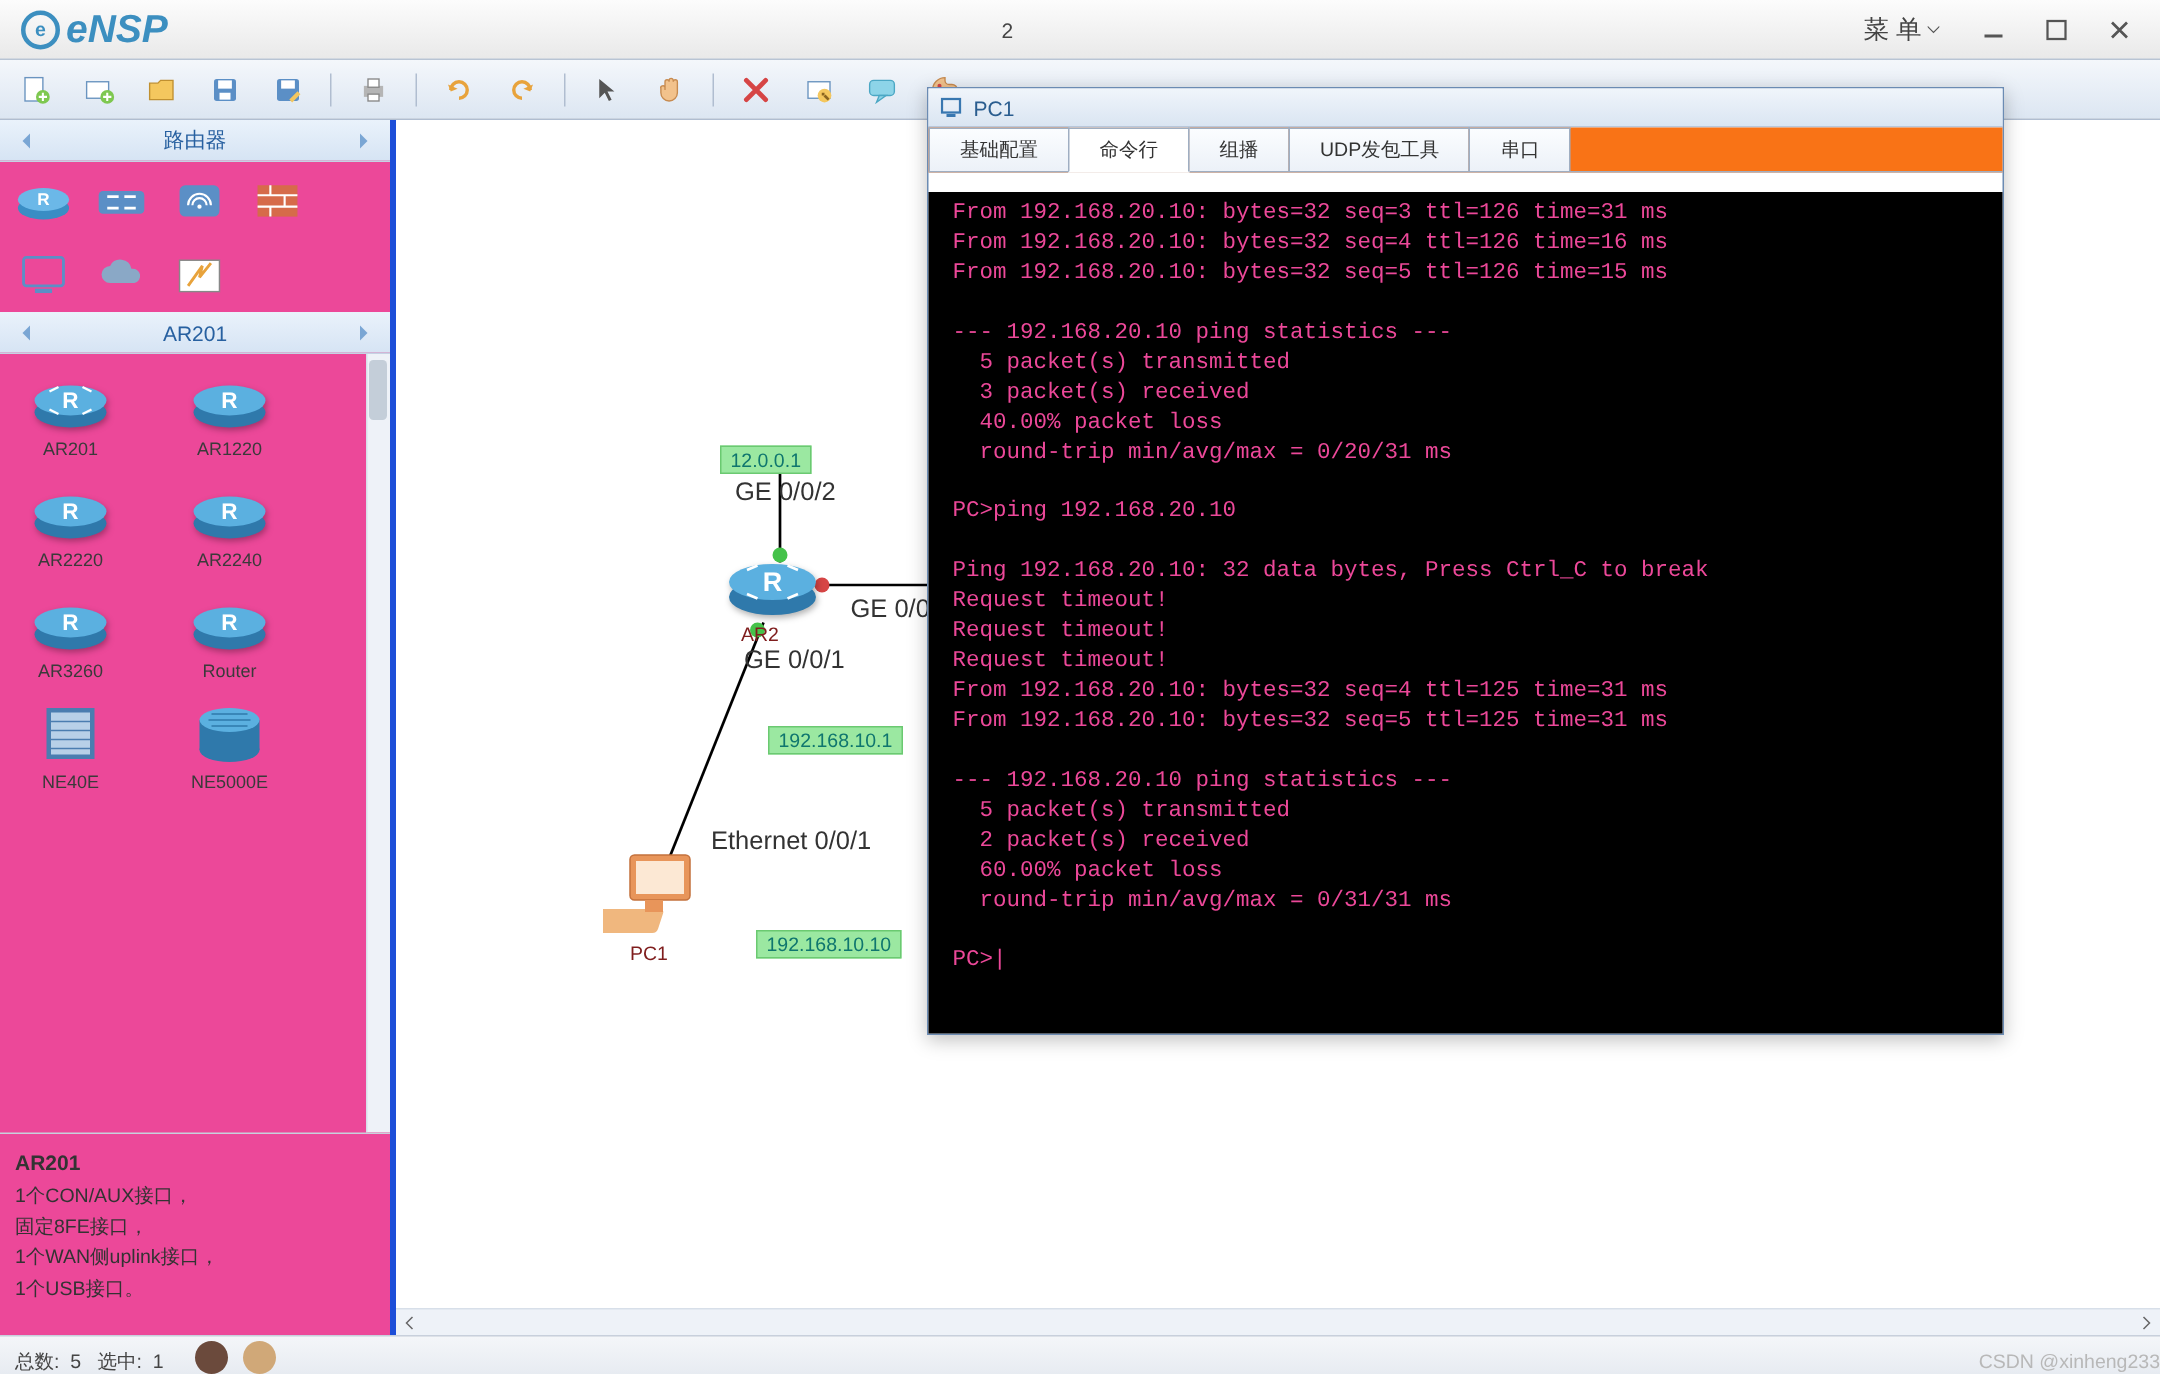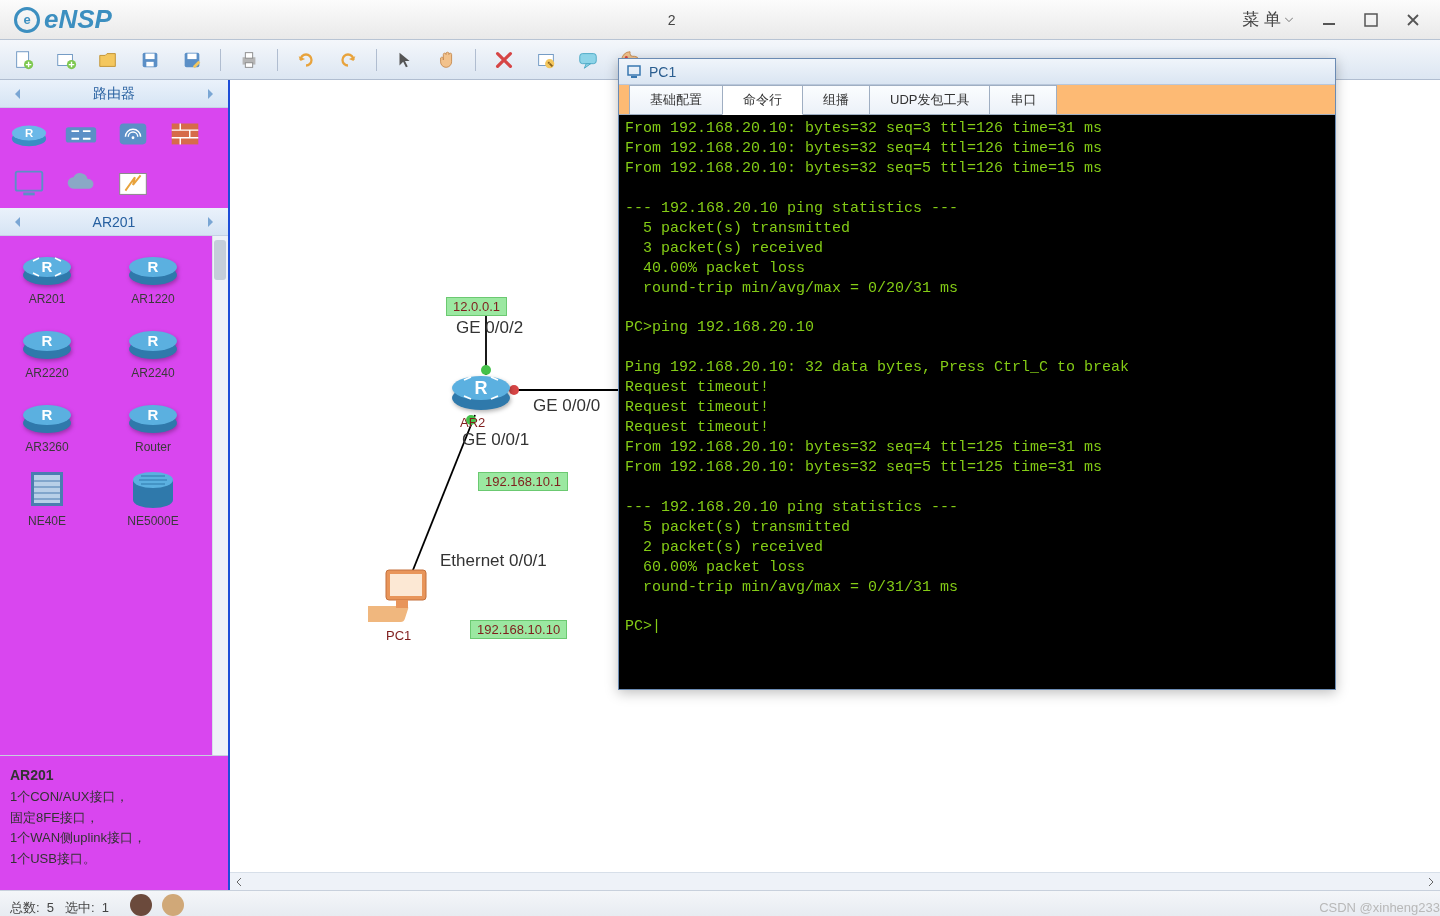--- a/index.html
+++ b/index.html
@@ -13,52 +13,52 @@
 .menu-btn { padding: 2px 10px; font-size: 17px; color: #444; display: flex; align-items: center; gap: 4px; cursor: pointer; border: 1px solid transparent; }
 .win-btn { width: 34px; height: 24px; display: flex; align-items: center; justify-content: center; cursor: pointer; }
 .win-btn svg { width: 16px; height: 16px; }
 
 .toolbar { height: 40px; background: linear-gradient(#f4f7fb,#dce6f2); border-bottom: 1px solid #b0bdd0; display: flex; align-items: center; padding-left: 10px; gap: 14px; }
 .tool { width: 28px; height: 28px; display: flex; align-items: center; justify-content: center; cursor: pointer; border-radius: 3px; }
 .tool svg { width: 22px; height: 22px; }
 .sep { width: 1px; height: 22px; background: #b0bdd0; }
 
 .workspace { display: flex; height: calc(100% - 40px - 40px - 26px); }
-.sidebar { width: 230px; background: #d946ef; border-right: 2px solid #1d4ed8; display: flex; flex-direction: column; }
+.sidebar { width: 264px; background: #ec4899; border-right: 4px solid #1d4ed8; display: flex; flex-direction: column; }
 .cat-hdr { height: 28px; background: linear-gradient(#eaf2fb,#d6e4f4); border-bottom: 1px solid #c5d2e4; display: flex; align-items: center; justify-content: center; font-size: 14px; color: #2760a0; cursor: pointer; position: relative; }
 .cat-hdr::before, .cat-hdr::after { content:''; border: 5px solid transparent; position: absolute; top: 9px; }
 .cat-hdr::before { left: 10px; border-right-color: #7aa6d4; }
 .cat-hdr::after { right: 10px; border-left-color: #7aa6d4; }
 .icon-row { display: flex; padding: 8px 10px; gap: 14px; }
 .cat-icon { width: 38px; height: 34px; cursor: pointer; display: flex; align-items: center; justify-content: center; }
 .dev-grid { flex: 1; overflow-y: auto; padding: 8px 6px 6px 12px; position: relative; }
 .scroll-track { position: absolute; right: 0; top: 0; bottom: 0; width: 16px; background: #eef2f8; border-left: 1px solid #d7dfe9; }
 .scroll-thumb { position: absolute; right: 2px; width: 12px; background: #c4ced9; border-radius: 3px; }
 .dev-row { display: flex; gap: 36px; margin-bottom: 12px; }
 .dev-cell { width: 70px; text-align: center; cursor: pointer; font-size: 12px; color: #3a3a3a; }
 .dev-icon { width: 52px; height: 44px; margin: 0 auto 4px; display: flex; align-items: center; justify-content: center; }
 .info-box { border-top: 1px solid #c8d0dc; padding: 8px 10px; font-size: 13px; line-height: 1.6; color: #333; height: 135px; }
 .info-box b { font-size: 14px; }
 
 .canvas { flex: 1; position: relative; background: #fff; overflow: hidden; }
-.ip-lbl { position: absolute; background: #9be8a1; border: 1px solid #6bc971; padding: 1px 6px; font-size: 13px; color: #7f1d1d; font-family: Arial; }
+.ip-lbl { position: absolute; background: #9be8a1; border: 1px solid #6bc971; padding: 1px 6px; font-size: 13px; color: #0f766e; font-family: Arial; }
 .port-lbl { position: absolute; font-size: 17px; color: #333; }
 .node-lbl { position: absolute; font-size: 13px; color: #7f1d1d; text-align: center; }
 .hscroll { position: absolute; left: 0; right: 0; bottom: 0; height: 18px; background: #eef2f8; border-top: 1px solid #d7dfe9; display: flex; align-items: center; }
 .hscroll-arrow { width: 18px; height: 16px; display: flex; align-items: center; justify-content: center; cursor: pointer; }
 
 .status-bar { height: 34px; background: linear-gradient(#f4f6f9,#e3e8ef); border-top: 1px solid #c8d0dc; display: flex; align-items: center; font-size: 13px; color: #444; padding-left: 10px; justify-content: space-between; }
 .wm { color: #b8b8b8; font-size: 13px; }
 
 .pc-window { position: absolute; left: 618px; top: 58px; width: 718px; height: 632px; background: #fff; border: 1px solid #6b8bb3; box-shadow: 0 3px 12px rgba(0,0,0,.25); display: flex; flex-direction: column; }
 .pc-title { height: 26px; background: linear-gradient(#f0f5fb,#dae5f2); display: flex; align-items: center; padding-left: 8px; font-size: 14px; color: #2a5d8f; gap: 6px; border-bottom: 1px solid #b8c7db; }
-.pc-tabs { height: 30px; display: flex; align-items: flex-end; padding-left: 10px; gap: 0; border-bottom: 1px solid #9faec2; background: #fdba74; }
+.pc-tabs { height: 30px; display: flex; align-items: flex-end; gap: 0; border-bottom: 1px solid #9faec2; background: #f97316; }
 .pc-tab { padding: 5px 20px; font-size: 13px; color: #333; border: 1px solid #9faec2; border-bottom: none; background: linear-gradient(#fbfdff,#ecf1f8); cursor: pointer; margin-right: -1px; position: relative; }
 .pc-tab.active { background: #fff; z-index: 1; border-bottom: 1px solid #fff; margin-bottom: -1px; }
-.term { flex: 1; background: #000; color: #84cc16; font-family: "Courier New", monospace; font-size: 15px; padding: 4px 6px; white-space: pre; overflow: hidden; line-height: 1.33; }
+.term { flex: 1; background: #000; color: #ec4899; font-family: "Courier New", monospace; font-size: 15px; padding: 4px 16px; white-space: pre; overflow: hidden; line-height: 1.33; margin-top: 13px; }
 
 .router-svg { filter: drop-shadow(1px 2px 2px rgba(0,0,0,.3)); }
 .tb-avatars { position: absolute; bottom: 0; left: 130px; display: flex; gap: 10px; }
 .ava { width: 22px; height: 22px; border-radius: 50%; background: #888; }
 </style>
 </head>
 <body>
 
 <div class="title-bar">
   <div class="logo">
@@ -335,21 +335,21 @@
     <div class="port-lbl" style="left:226px;top:238px">GE 0/0/2</div>
     <svg class="router-svg" style="position:absolute;left:220px;top:282px" width="62" height="50" viewBox="0 0 62 50">
         <ellipse cx="31" cy="36" rx="29" ry="12" fill="#2f79ab"></ellipse>
         <ellipse cx="31" cy="26" rx="29" ry="12" fill="#5bb0e0"></ellipse>
         <text x="31" y="32" text-anchor="middle" fill="#fff" font-size="18" font-weight="bold">R</text>
         <path d="M14 18 L21 15 M48 18 L41 15 M14 34 L21 37 M48 34 L41 37" stroke="#fff" stroke-width="1.8"></path>
       </svg>
     <div class="node-lbl" style="left:230px;top:335px">AR2</div>
     <div class="port-lbl" style="left:303px;top:316px">GE 0/0/0</div>
     <div class="port-lbl" style="left:232px;top:350px">GE 0/0/1</div>
-    <div class="ip-lbl" style="left:248px;top:392px">192.168.10.1</div>
+    <div class="ip-lbl" style="left:248px;top:404px">192.168.10.1</div>
     <div class="port-lbl" style="left:210px;top:471px">Ethernet 0/0/1</div>
     <svg style="position:absolute;left:138px;top:486px" width="68" height="60" viewBox="0 0 68 60">
         <rect x="18" y="4" width="40" height="30" rx="3" fill="#e8955a" stroke="#c4713c"></rect>
         <rect x="22" y="8" width="32" height="22" fill="#fce8d4"></rect>
         <rect x="4" y="40" width="50" height="16" rx="3" fill="#f0b77e" transform="skewX(-18)"></rect>
         <rect x="28" y="34" width="12" height="8" fill="#e8955a"></rect>
       </svg>
     <div class="node-lbl" style="left:156px;top:548px">PC1</div>
     <div class="ip-lbl" style="left:240px;top:540px">192.168.10.10</div>
     <div class="hscroll">

